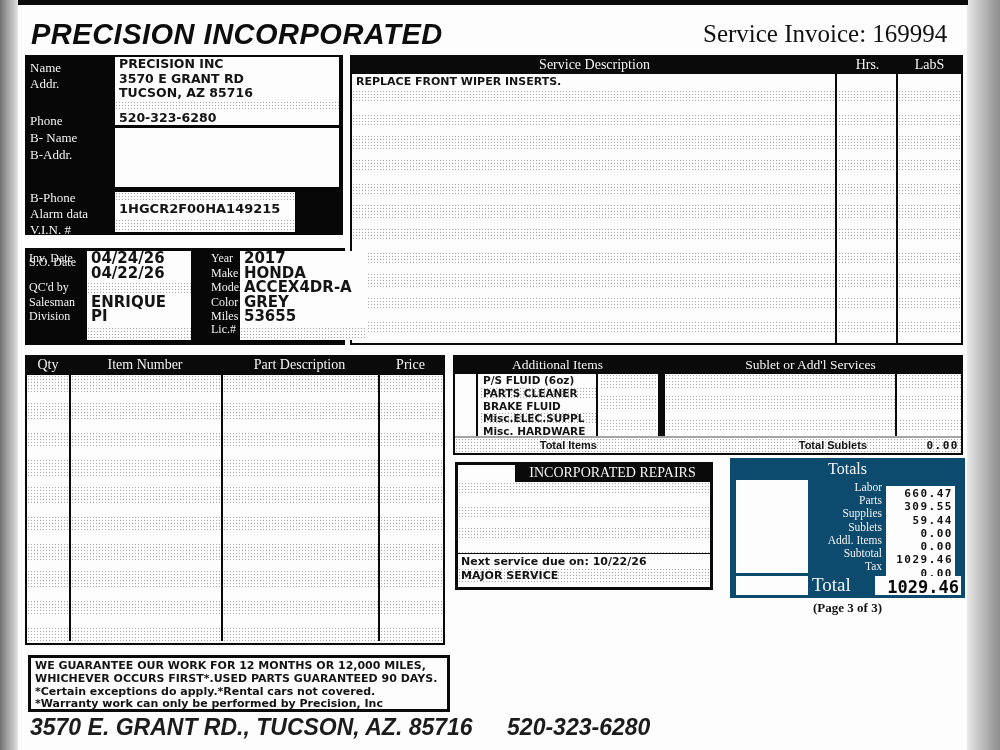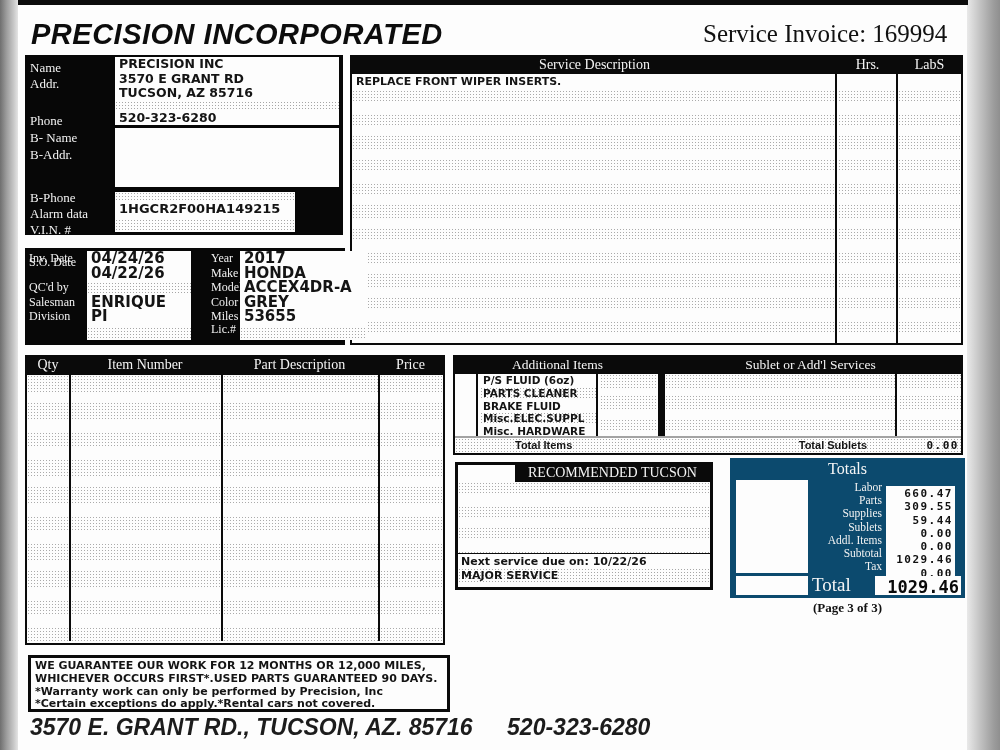--- a/index.html
+++ b/index.html
@@ -237,29 +237,29 @@
       <div class="row">BRAKE FLUID</div>
       <div class="row nz">Misc.ELEC.SUPPL</div>
       <div class="row">Misc. HARDWARE</div>
     </div>
     <div class="val-col stripes"></div>
     <div class="sub-gap"></div>
     <div class="sub-body stripes"></div>
     <div class="sub-val stripes"></div>
   </div>
   <div class="addl-foot nz">
-    <span style="left:60px; width:82px; ">Total Items</span>
+    <span style="left:60px; width:82px; text-align:right;">Total Items</span>
     <span style="left:330px; width:82px; text-align:right;">Total Sublets</span>
     <span style="left:448px; width:56px; text-align:right; letter-spacing:1.5px;" class="mono">0.00</span>
   </div>
 </div>
 
 <div class="reco">
   <div class="reco-head">
-    <div class="bar">RECOMMENDED TUCSON</div>
+    <div class="bar">INCORPORATED REPAIRS</div>
   </div>
   <div class="reco-fill stripes"></div>
   <div class="reco-note typed">Next service due on: 10/22/26</div>
   <div class="reco-note2 typed nz">MAJOR SERVICE</div>
 </div>
 
 <div class="tot">
   <div class="tot-title">Totals</div>
   <div class="tot-left stripes"></div>
   <div class="tot-rows">
@@ -296,20 +296,20 @@
     <div class="gbox nz"></div>
     <div class="glab">Total</div>
     <div class="gval">1029.46</div>
   </div>
 </div>
 <div class="page-note">(Page 3 of 3)</div>
 
 <div class="guar">
   <div>WE GUARANTEE OUR WORK FOR 12 MONTHS OR 12,000 MILES,</div>
   <div>WHICHEVER OCCURS FIRST*.USED PARTS GUARANTEED 90 DAYS.</div>
+  <div>*Certain exceptions do apply.*Rental cars not covered.</div>
   <div>*Warranty work can only be performed by Precision, Inc</div>
-  <div>*Certain exceptions do apply.*Rental cars not covered.</div>
 </div>
 
 <div class="footer">
   <span>3570 E. GRANT RD., TUCSON, AZ. 85716</span>
   <span class="ph">520-323-6280</span>
 </div>
 
 </body></html>

